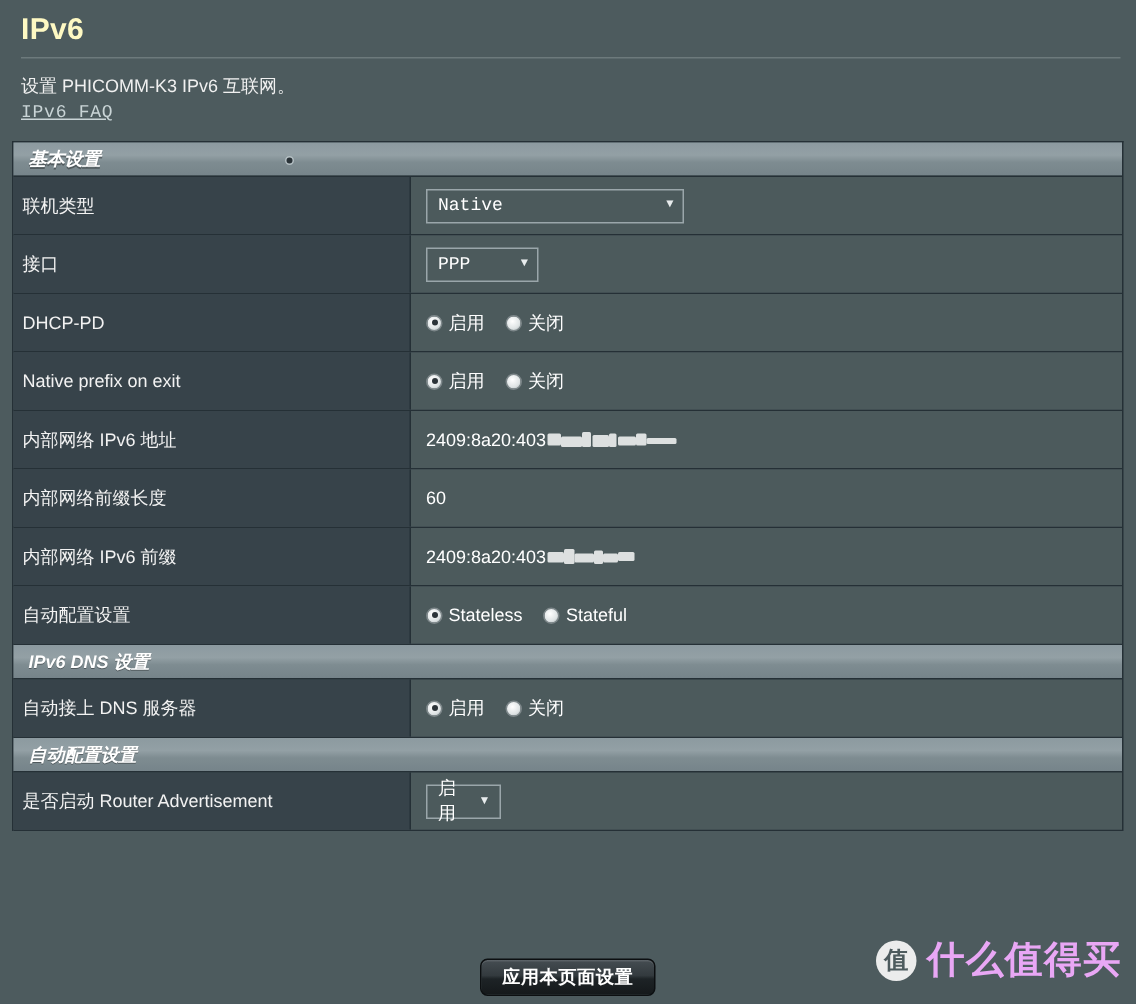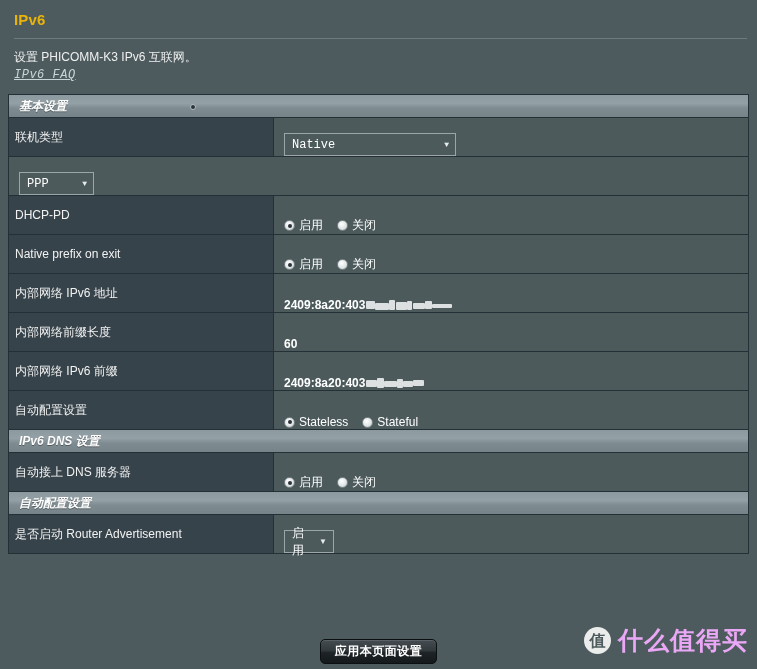--- a/index.html
+++ b/index.html
@@ -16,23 +16,23 @@
     font-size: 12px;
     color: #ffffff;
     position: relative;
   }
 
   
   .page-head {
     padding: 8px 12px 0 12px;
   }
   .page-title {
-    font-size: 15px;
+    font-size: 20px;
     font-weight: bold;
-    color: #eab308;
+    color: #fef9c3;
     letter-spacing: 0.2px;
     line-height: 24px;
     padding-left: 2px;
   }
   .head-rule {
     height: 1px;
     background: #6d7a7c;
     margin: 6px 0 0 2px;
     width: 733px;
   }
@@ -44,21 +44,20 @@
   }
   .faq-link {
     display: inline-block;
     margin: 3px 0 0 2px;
     font-family: "Liberation Mono", "DejaVu Sans Mono", monospace;
     font-size: 12px;
     color: #c9d4d6;
     text-decoration: underline;
     cursor: pointer;
     letter-spacing: 0.5px;
-    font-style: italic;
   }
 
   
   .form-table {
     margin: 12px 8px 0 8px;
     width: 741px;
     border: 1px solid #253036;
     border-bottom: none;
   }
 
@@ -105,21 +104,21 @@
     align-items: center;
     padding-left: 6px;
     font-size: 12px;
     color: #f2f2f2;
     border-right: 1px solid #253036;
   }
   .row-value {
     flex: 1;
     background: #4c5a5c;
     display: flex;
-    align-items: flex-end;
+    align-items: center;
     padding-left: 10px;
   }
 
   
   .sel {
     display: inline-flex;
     align-items: center;
     justify-content: space-between;
     height: 23px;
     border: 1px solid #9aa6aa;
@@ -173,21 +172,20 @@
   .radio-label {
     font-size: 12px;
     color: #ffffff;
     white-space: nowrap;
   }
 
   
   .val-text {
     font-size: 12px;
     color: #ffffff;
-    font-weight: bold;
   }
   .addr {
     position: relative;
     display: inline-block;
     white-space: nowrap;
   }
   .redact {
     display: inline-block;
     position: relative;
     vertical-align: middle;
@@ -283,20 +281,21 @@
     <div class="row-label">联机类型</div>
     <div class="row-value">
       <div class="sel wide">
         <span>Native</span>
         <span class="caret">▼</span>
       </div>
     </div>
   </div>
 
   <div class="row">
+    <div class="row-label">接口</div>
     <div class="row-value">
       <div class="sel mid">
         <span>PPP</span>
         <span class="caret">▼</span>
       </div>
     </div>
   </div>
 
   <div class="row">
     <div class="row-label">DHCP-PD</div>

